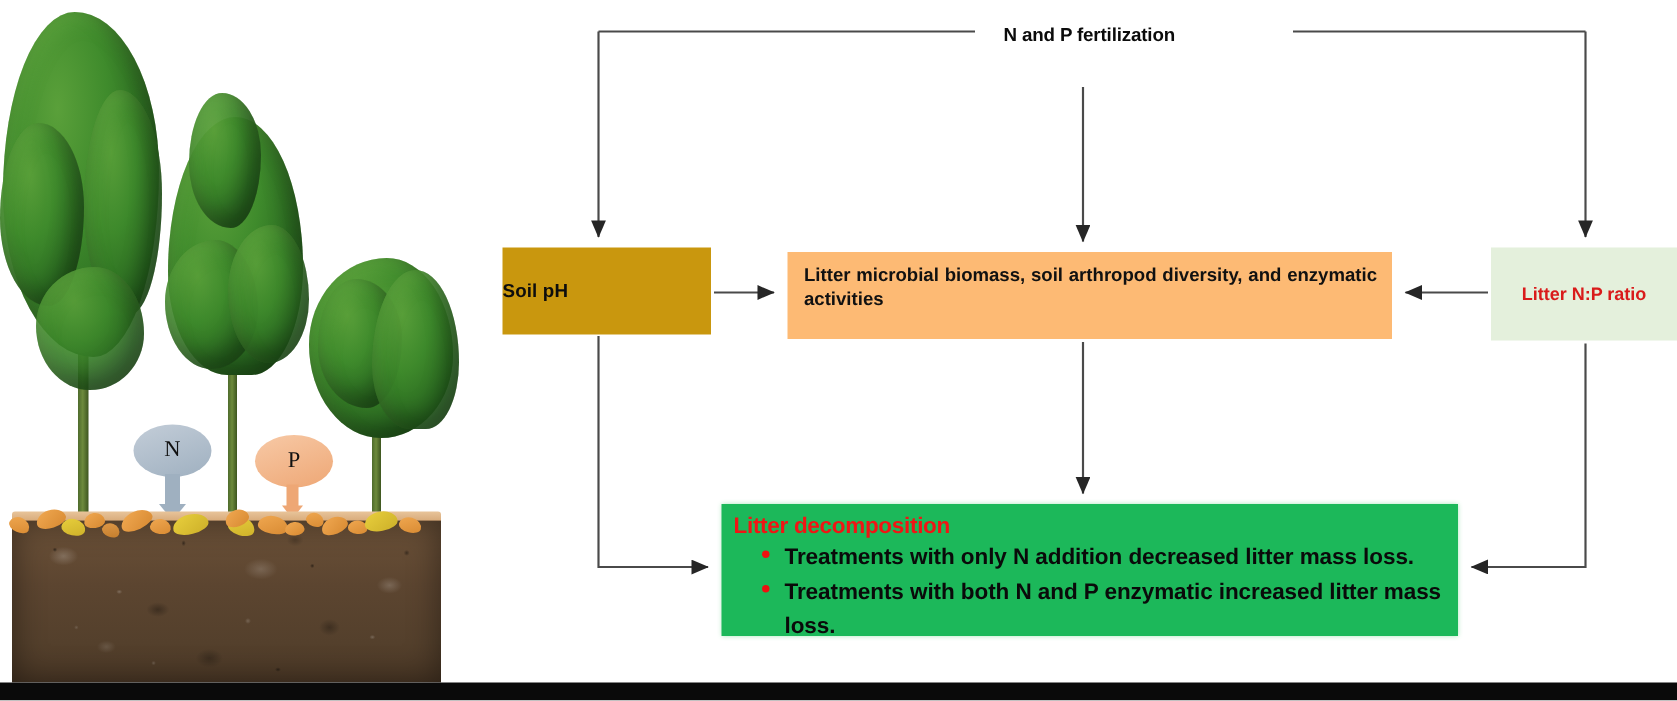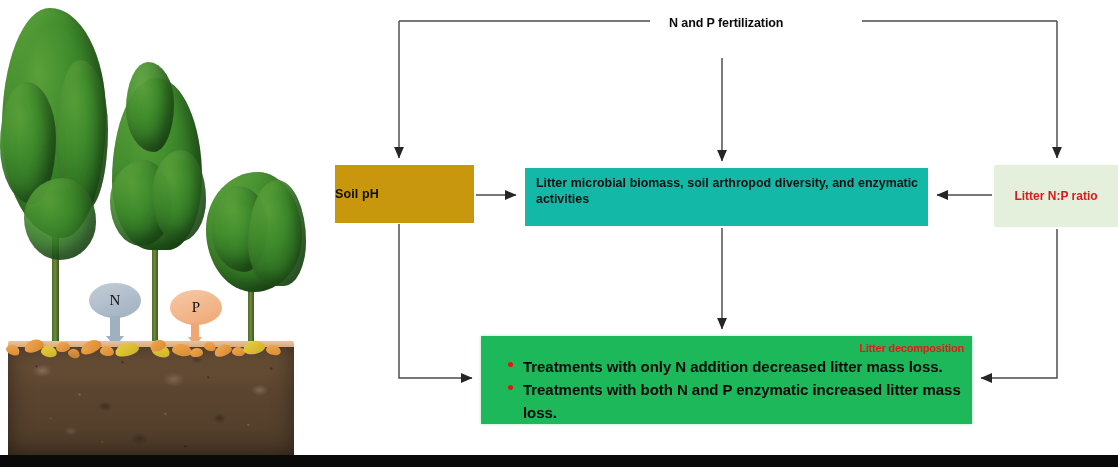--- a/index.html
+++ b/index.html
@@ -64,33 +64,33 @@
 
   
   .diagram{position:absolute;left:330px;top:0;width:788px;height:455px;}
 
   .box{position:absolute;box-sizing:border-box;display:flex;flex-direction:column;
        justify-content:center;}
   .box-soilph{left:5px;top:165px;width:139px;height:58px;background:#c9970e;
        }
   .box-soilph .ttl{font-size:12.5px;font-weight:bold;color:#0d0d0d;letter-spacing:.1px;}
 
-  .box-blue{left:195px;top:168px;width:403px;height:58px;background:#14b8a6;
+  .box-blue{left:195px;top:168px;width:403px;height:58px;background:#fdba74;
        padding:7px 10px 7px 11px;justify-content:flex-start;}
   .box-blue .txt{font-size:12.4px;font-weight:bold;color:#111;line-height:1.30;
        text-align:justify;text-align-last:left;}
 
   .box-green-lt{left:664px;top:165px;width:124px;height:62px;background:#e4f0dc;
        align-items:center;}
   .box-green-lt .ttl{font-size:12px;font-weight:bold;color:#d91b1b;}
 
   .box-decomp{left:151px;top:336px;width:491px;height:88px;
        background:#1cb85a;padding:5px 8px 6px 8px;justify-content:flex-start;
        box-shadow:0 0 3px rgba(160,230,180,.9);}
-  .box-decomp .ttl{font-size:11px;font-weight:bold;color:#f01515;text-align:right;
+  .box-decomp .ttl{font-size:15px;font-weight:bold;color:#f01515;text-align:left;
        margin:1px 0 2px 0;letter-spacing:-.2px;}
   .bullets{margin:0;padding:0;list-style:none;}
   .bullets li{position:relative;padding-left:34px;font-size:15px;font-weight:bold;
        color:#0a0a0a;line-height:1.52;letter-spacing:-.05px;}
   .bullets li::before{content:"";position:absolute;left:19px;top:6px;width:5px;height:5px;
        border-radius:50%;background:#ef1010;}
 
   .hdr{position:absolute;left:12px;top:0;width:788px;height:40px;}
   .hdr-label{position:absolute;left:327px;top:16px;font-size:12.5px;font-weight:bold;color:#0b0b0b;
        white-space:nowrap;letter-spacing:-.1px;}

